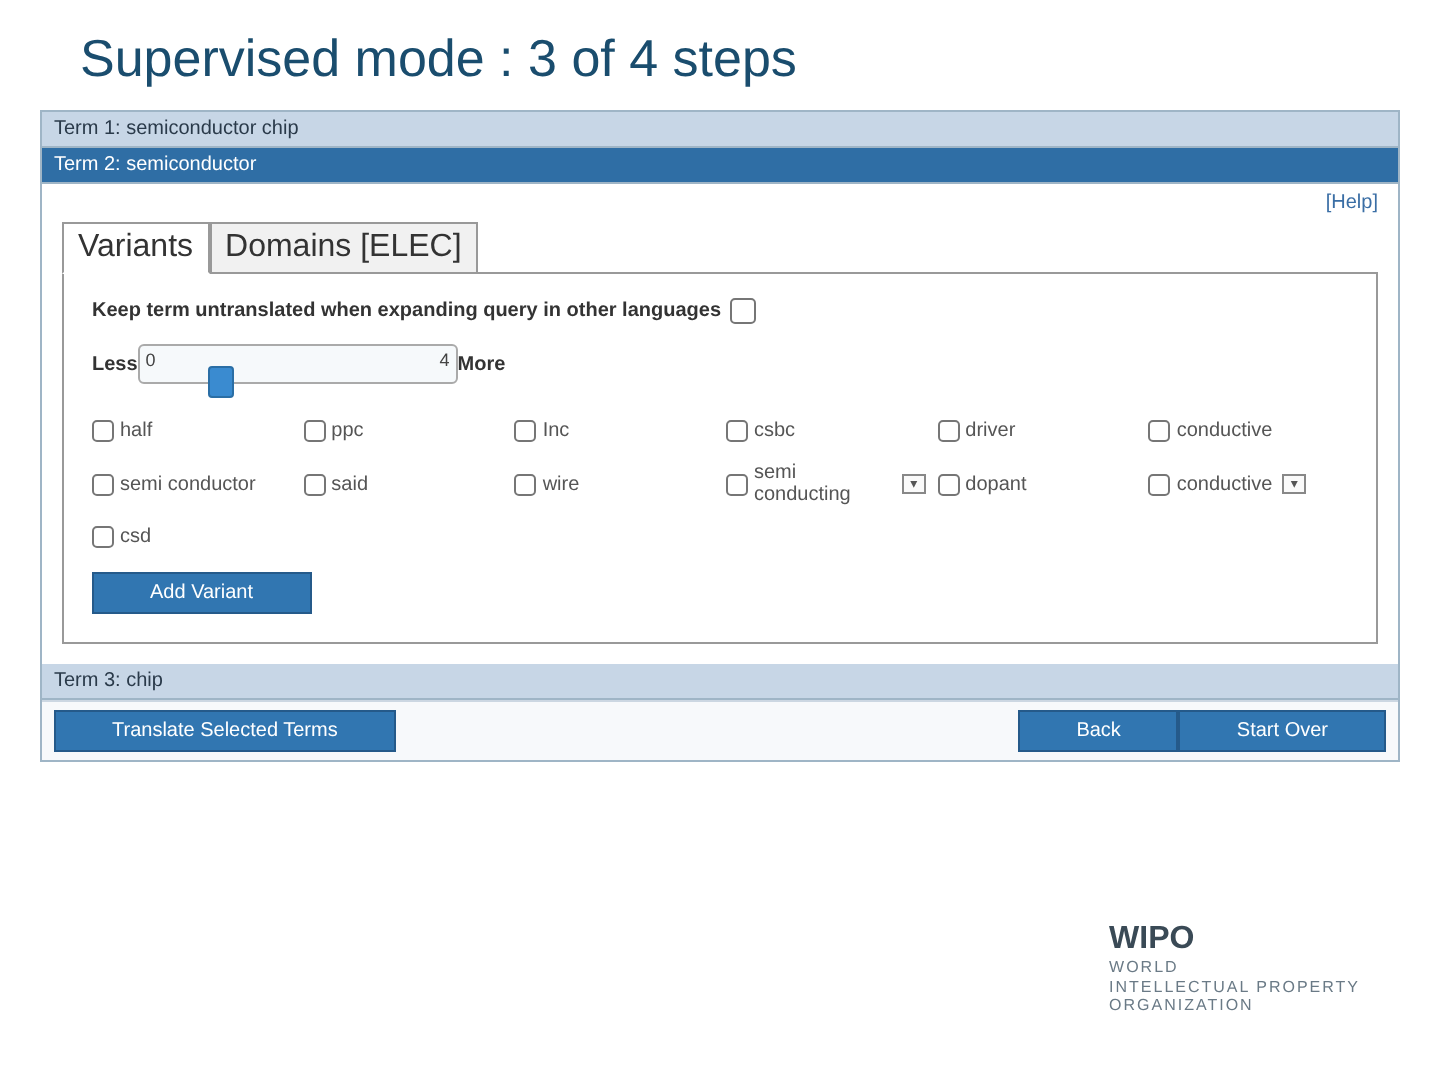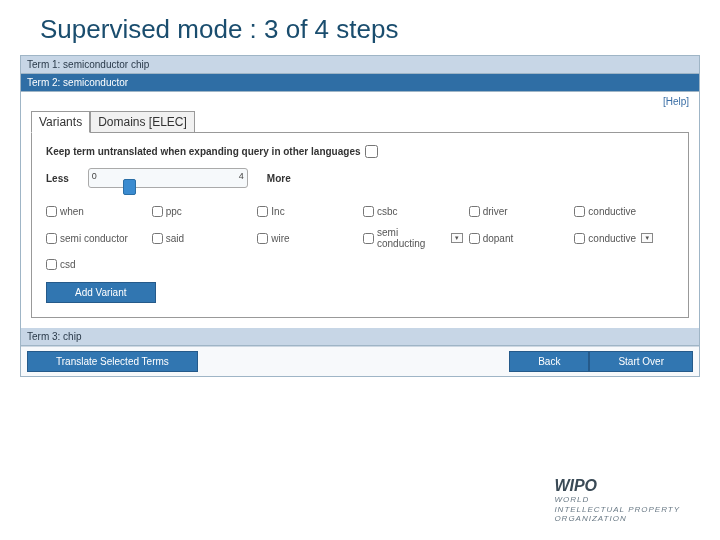--- a/index.html
+++ b/index.html
@@ -2,40 +2,40 @@
 <html><head>
 <meta charset="utf-8">
 <style>
   * { box-sizing: border-box; margin: 0; padding: 0; }
   body { width: 720px; height: 540px; font-family: Arial, Helvetica, sans-serif; background: #fff; color: #333; font-size: 11px; }
   .slide-title { font-size: 26px; color: #1a4d6e; padding: 14px 0 10px 40px; font-weight: 400; }
   .panel { margin: 0 20px 0 20px; border: 1px solid #9fb5c6; }
   .hdr { background: #c7d6e6; color: #2a3a4a; padding: 3px 6px; font-size: 10px; border-bottom: 1px solid #9fb5c6; }
   .hdr-sel { background: #2f6ea5; color: #fff; padding: 3px 6px; font-size: 10px; border-bottom: 1px solid #9fb5c6; }
   .help { text-align: right; padding: 4px 10px; color: #3a6ea5; font-size: 10px; }
-  .tabs { display: flex; gap: 0; padding: 0 10px; font-size: 12px; }
+  .tabs { display: flex; gap: 0; padding: 0 10px; font-size: 16px; }
   .tab { border: 1px solid #999; background: #f1f1f1; padding: 3px 7px; cursor: pointer; }
   .tab.active { background: #fff; border-bottom-color: #fff; position: relative; z-index: 2; }
   .tabpane { border: 1px solid #999; margin: -1px 10px 10px 10px; padding: 12px 14px 14px 14px; }
   .keep { font-size: 10px; font-weight: bold; display: flex; align-items: center; gap: 4px; margin-bottom: 10px; }
-  .slider-row { display: flex; align-items: center; gap: 19px; margin-bottom: 18px; }
+  .slider-row { display: flex; align-items: center; gap: 0; margin-bottom: 18px; }
   .slider-label { font-size: 10px; font-weight: bold; }
   .slider-wrap { position: relative; width: 160px; height: 20px; border: 1px solid #aaa; background: #f6f9fb; border-radius: 3px; }
   .slider-tick { position: absolute; top: 2px; font-size: 9px; color: #444; }
   .slider-tick.t0 { left: 3px; }
   .slider-tick.t4 { right: 3px; }
   .slider-handle { position: absolute; top: 10px; left: 34px; width: 13px; height: 16px; background: #3a8bd0; border: 1px solid #2a6ea5; border-radius: 2px; }
   .vgrid { display: grid; grid-template-columns: repeat(6, 1fr); row-gap: 10px; column-gap: 6px; font-size: 10px; margin-bottom: 12px; }
   .vcell { display: flex; align-items: center; gap: 3px; color: #555; }
   .vcell input[type=checkbox] { width: 11px; height: 11px; }
   .vcell .dd { display: inline-flex; align-items: center; justify-content: center; width: 12px; height: 10px; border: 1px solid #888; font-size: 7px; margin-left: 2px; background: #fafafa; }
   .btn-blue { display: inline-block; background: #3176b1; color: #fff; border: 1px solid #255a8a; padding: 4px 28px; font-size: 10px; cursor: pointer; }
   .btn-row { display: flex; justify-content: space-between; padding: 4px 6px; background: #f7f9fb; border-top: 1px solid #ccd7e2; }
   .btn-row .right { display: flex; }
-  .footer-logo { position: absolute; right: 40px; bottom: 16px; text-align: left; color: #6a7a86; font-size: 8px; letter-spacing: 1px; line-height: 1.2; font-style: italic; }
+  .footer-logo { position: absolute; right: 40px; bottom: 32px; text-align: left; color: #6a7a86; font-size: 8px; letter-spacing: 1px; line-height: 1.2; }
   .footer-logo .wipo { font-size: 16px; color: #3a4a56; font-weight: bold; letter-spacing: 0; }
 </style>
 </head>
 <body>
 
 <div class="slide-title">Supervised mode : 3 of 4 steps</div>
 
 <div class="panel">
   <div class="hdr">Term 1: semiconductor chip</div>
   <div class="hdr-sel">Term 2: semiconductor</div>
@@ -59,21 +59,21 @@
         <span class="slider-tick t0">0</span>
         <span class="slider-tick t4">4</span>
         <div class="slider-handle"></div>
       </div>
       <span class="slider-label">More</span>
     </div>
 
     <div class="vgrid">
       <div class="vcell">
           <input type="checkbox" style="">
-          <span>when</span>
+          <span>half</span>
         </div>
       <div class="vcell">
           <input type="checkbox" style="">
           <span>ppc</span>
         </div>
       <div class="vcell">
           <input type="checkbox" style="">
           <span>Inc</span>
         </div>
       <div class="vcell">

